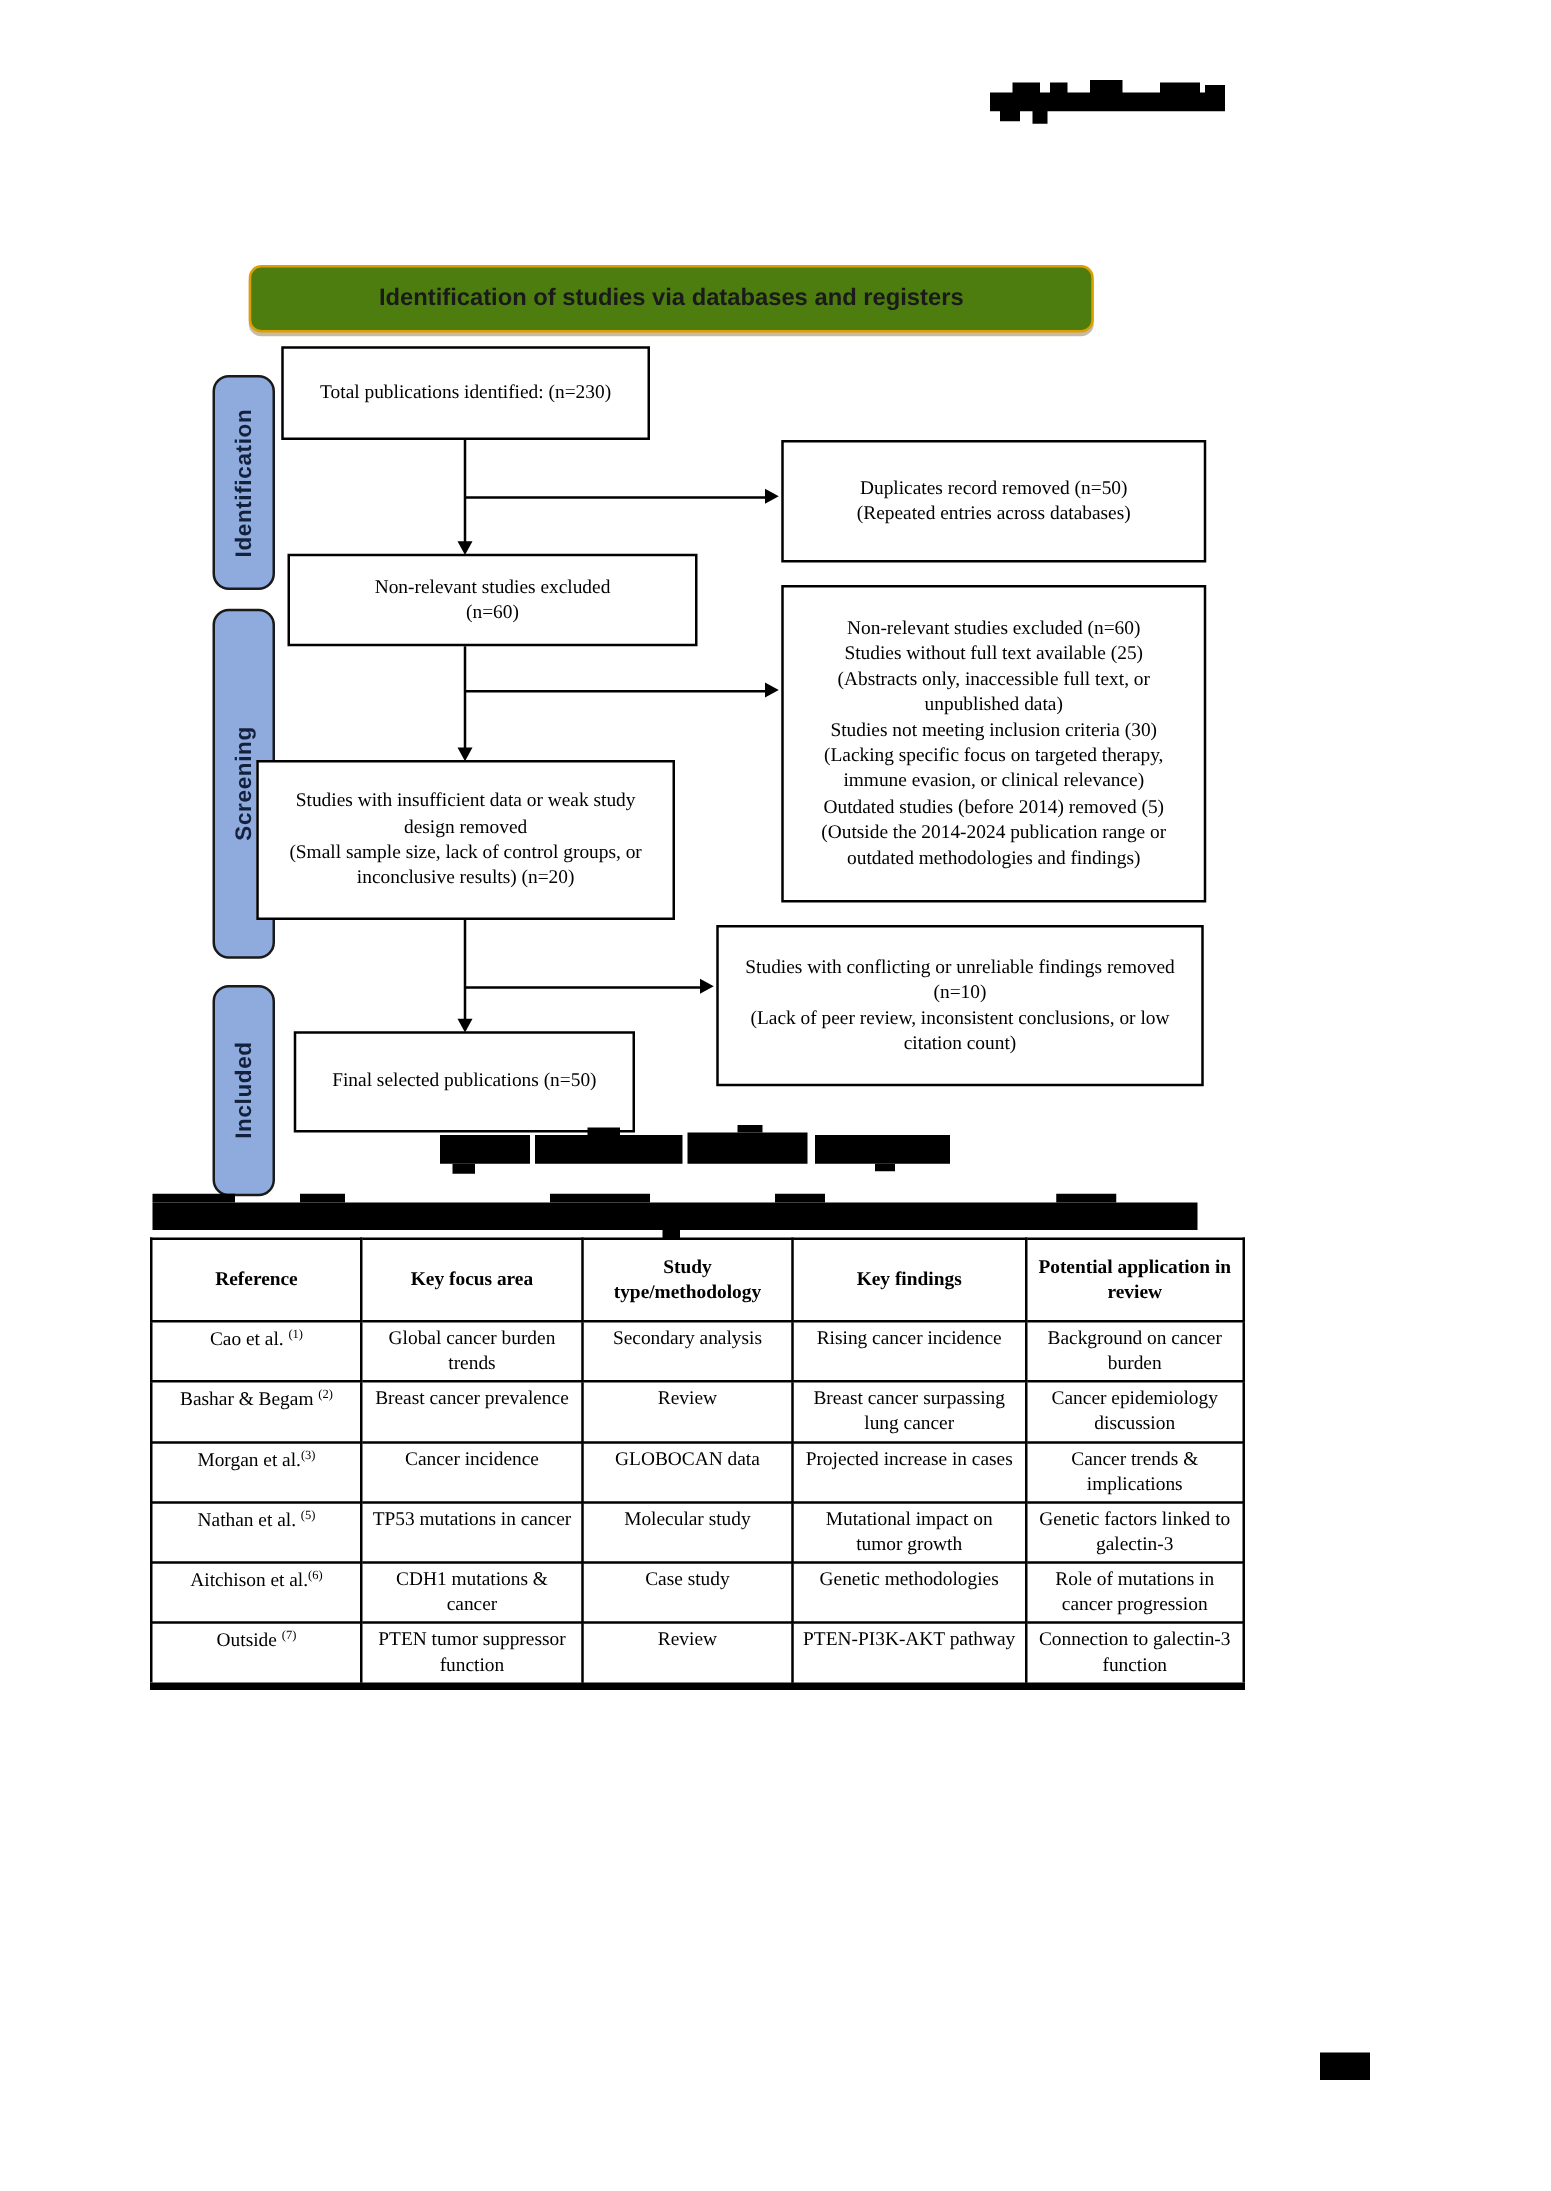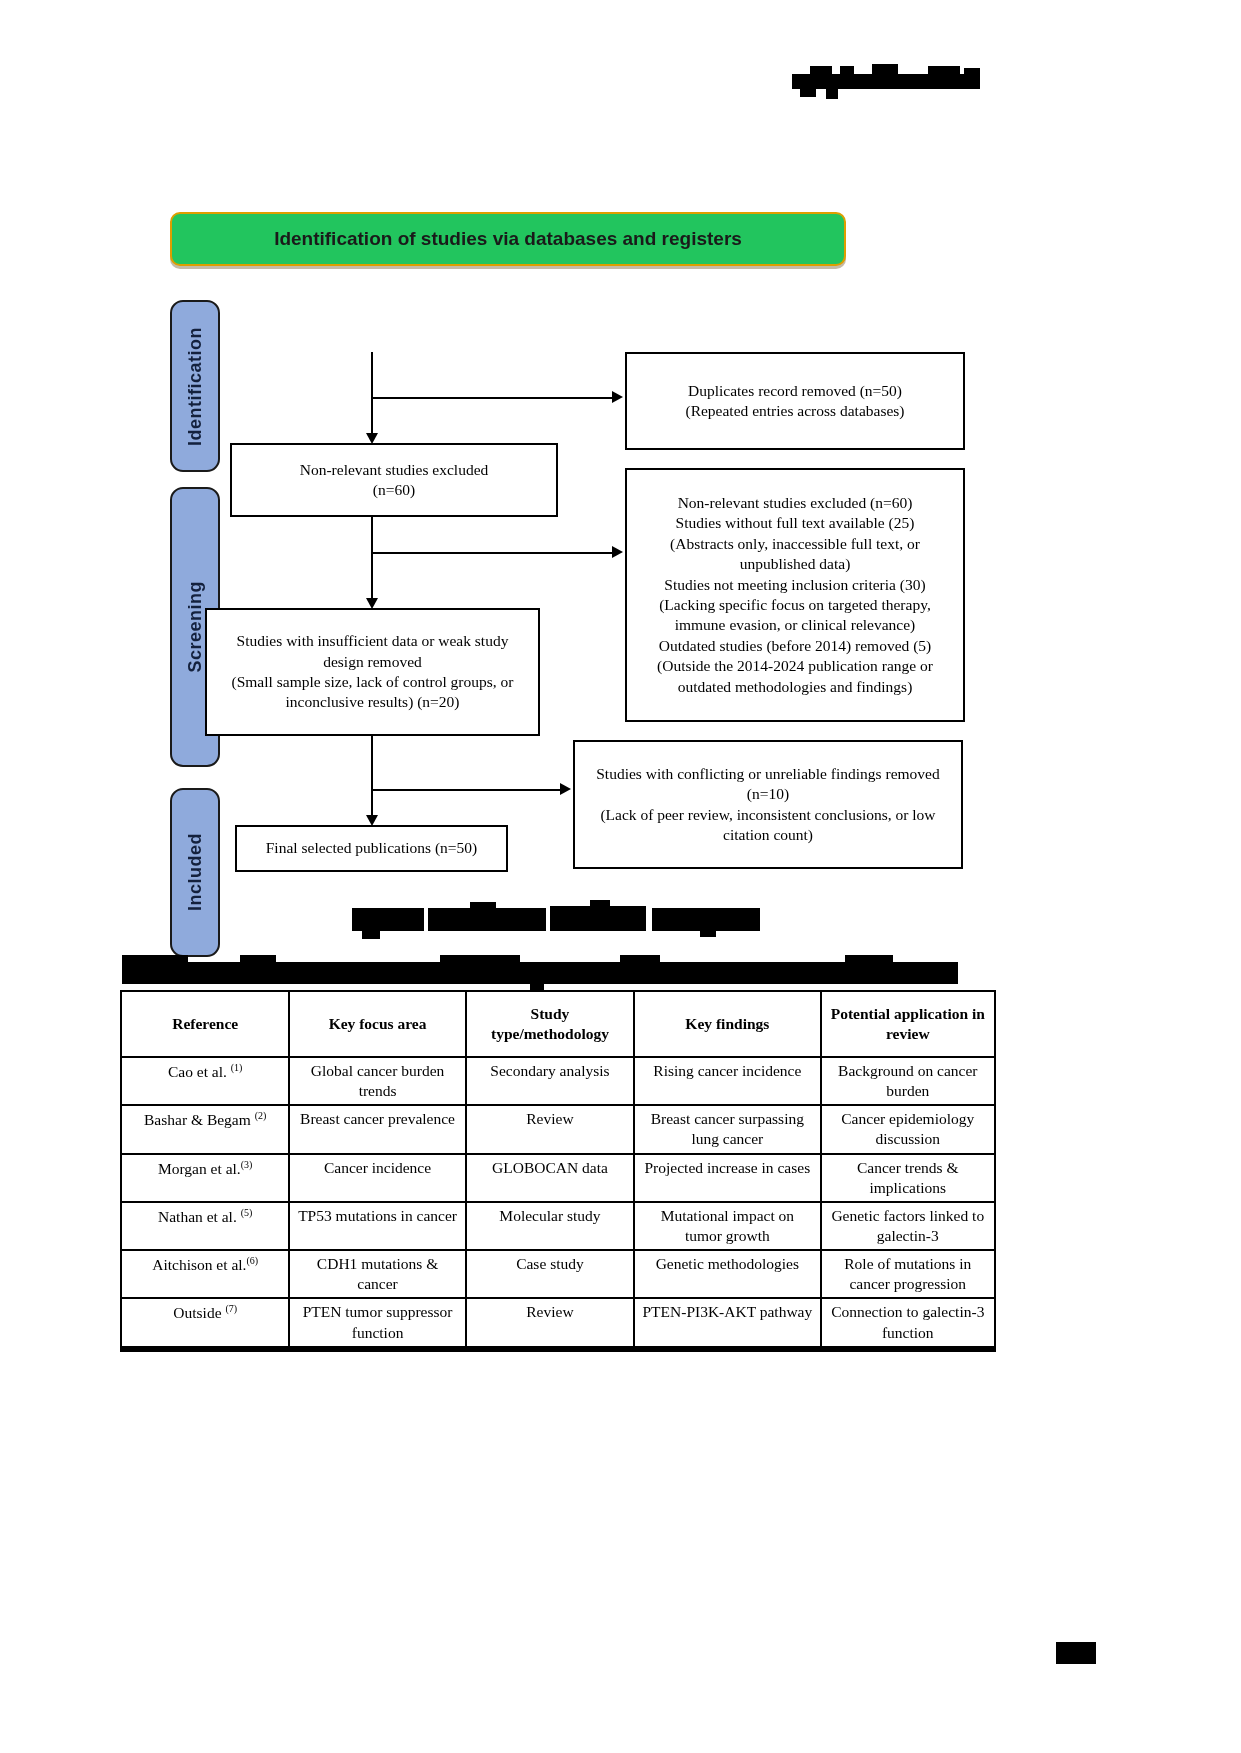--- a/index.html
+++ b/index.html
@@ -4,22 +4,22 @@
 <style>
   html,body{margin:0;padding:0;background:#ffffff;}
   #page{
     position:relative;width:1241px;height:1753px;background:#ffffff;
     font-family:"Liberation Serif",serif;color:#000;overflow:hidden;
   }
   
   .redact{position:absolute;background:#000;}
   
   .banner{
-    position:absolute;left:170px;top:212px;width:672px;height:50px;
-    background:#22c55e;border:2px solid #de9e00;border-radius:10px;
+    position:absolute;left:199px;top:212px;width:672px;height:50px;
+    background:#4d7c0f;border:2px solid #de9e00;border-radius:10px;
     box-shadow:0 3px 0 rgba(90,60,0,0.35);
     display:flex;align-items:center;justify-content:center;
     font-family:"Liberation Sans",sans-serif;font-weight:bold;font-size:19px;color:#1a1a1a;
   }
   
   .stage{
     position:absolute;left:170px;width:46px;
     background:#8FAADC;border:2.5px solid #1a1a1a;border-radius:13px;
     display:flex;align-items:center;justify-content:center;
     font-family:"Liberation Sans",sans-serif;font-weight:bold;font-size:18px;color:#14213d;
@@ -75,20 +75,21 @@
   <div class="stage" style="top:300px;height:168px;">
     <span>Identification</span>
   </div>
   <div class="stage" style="top:487px;height:276px;">
     <span>Screening</span>
   </div>
   <div class="stage" style="top:788px;height:165px;">
     <span>Included</span>
   </div>
 
+  <div class="fbox thick" style="left:225px;top:277px;width:295px;height:75px;">Total publications identified: (n=230)</div>
 
   <div class="fbox" style="left:625px;top:352px;width:340px;height:98px;">Duplicates record removed (n=50)
 (Repeated entries across databases)</div>
 
   <div class="fbox" style="left:230px;top:443px;width:328px;height:74px;">Non-relevant studies excluded
 (n=60)</div>
 
   <div class="fbox" style="left:625px;top:468px;width:340px;height:254px;padding:6px 10px;">Non-relevant studies excluded (n=60)
 Studies without full text available (25)
 (Abstracts only, inaccessible full text, or unpublished data)
@@ -96,21 +97,21 @@
 (Lacking specific focus on targeted therapy, immune evasion, or clinical relevance)
 Outdated studies (before 2014) removed (5)
 (Outside the 2014-2024 publication range or outdated methodologies and findings)</div>
 
   <div class="fbox" style="left:205px;top:608px;width:335px;height:128px;text-align:center;">Studies with insufficient data or weak study design removed
 (Small sample size, lack of control groups, or inconclusive results) (n=20)</div>
 
   <div class="fbox" style="left:573px;top:740px;width:390px;height:129px;">Studies with conflicting or unreliable findings removed (n=10)
 (Lack of peer review, inconsistent conclusions, or low citation count)</div>
 
-  <div class="fbox thick" style="left:235px;top:825px;width:273px;height:47px;text-align:center;">Final selected publications (n=50)</div>
+  <div class="fbox thick" style="left:235px;top:825px;width:273px;height:81px;text-align:center;">Final selected publications (n=50)</div>
 
   <div class="vline" style="left:371px;top:352px;height:82px;"></div>
   <div class="arr-down" style="left:366px;top:433px;"></div>
   <div class="hline" style="left:372px;top:397px;width:242px;"></div>
   <div class="arr-right" style="left:612px;top:391px;"></div>
 
   <div class="vline" style="left:371px;top:517px;height:82px;"></div>
   <div class="arr-down" style="left:366px;top:598px;"></div>
   <div class="hline" style="left:372px;top:552px;width:242px;"></div>
   <div class="arr-right" style="left:612px;top:546px;"></div>

